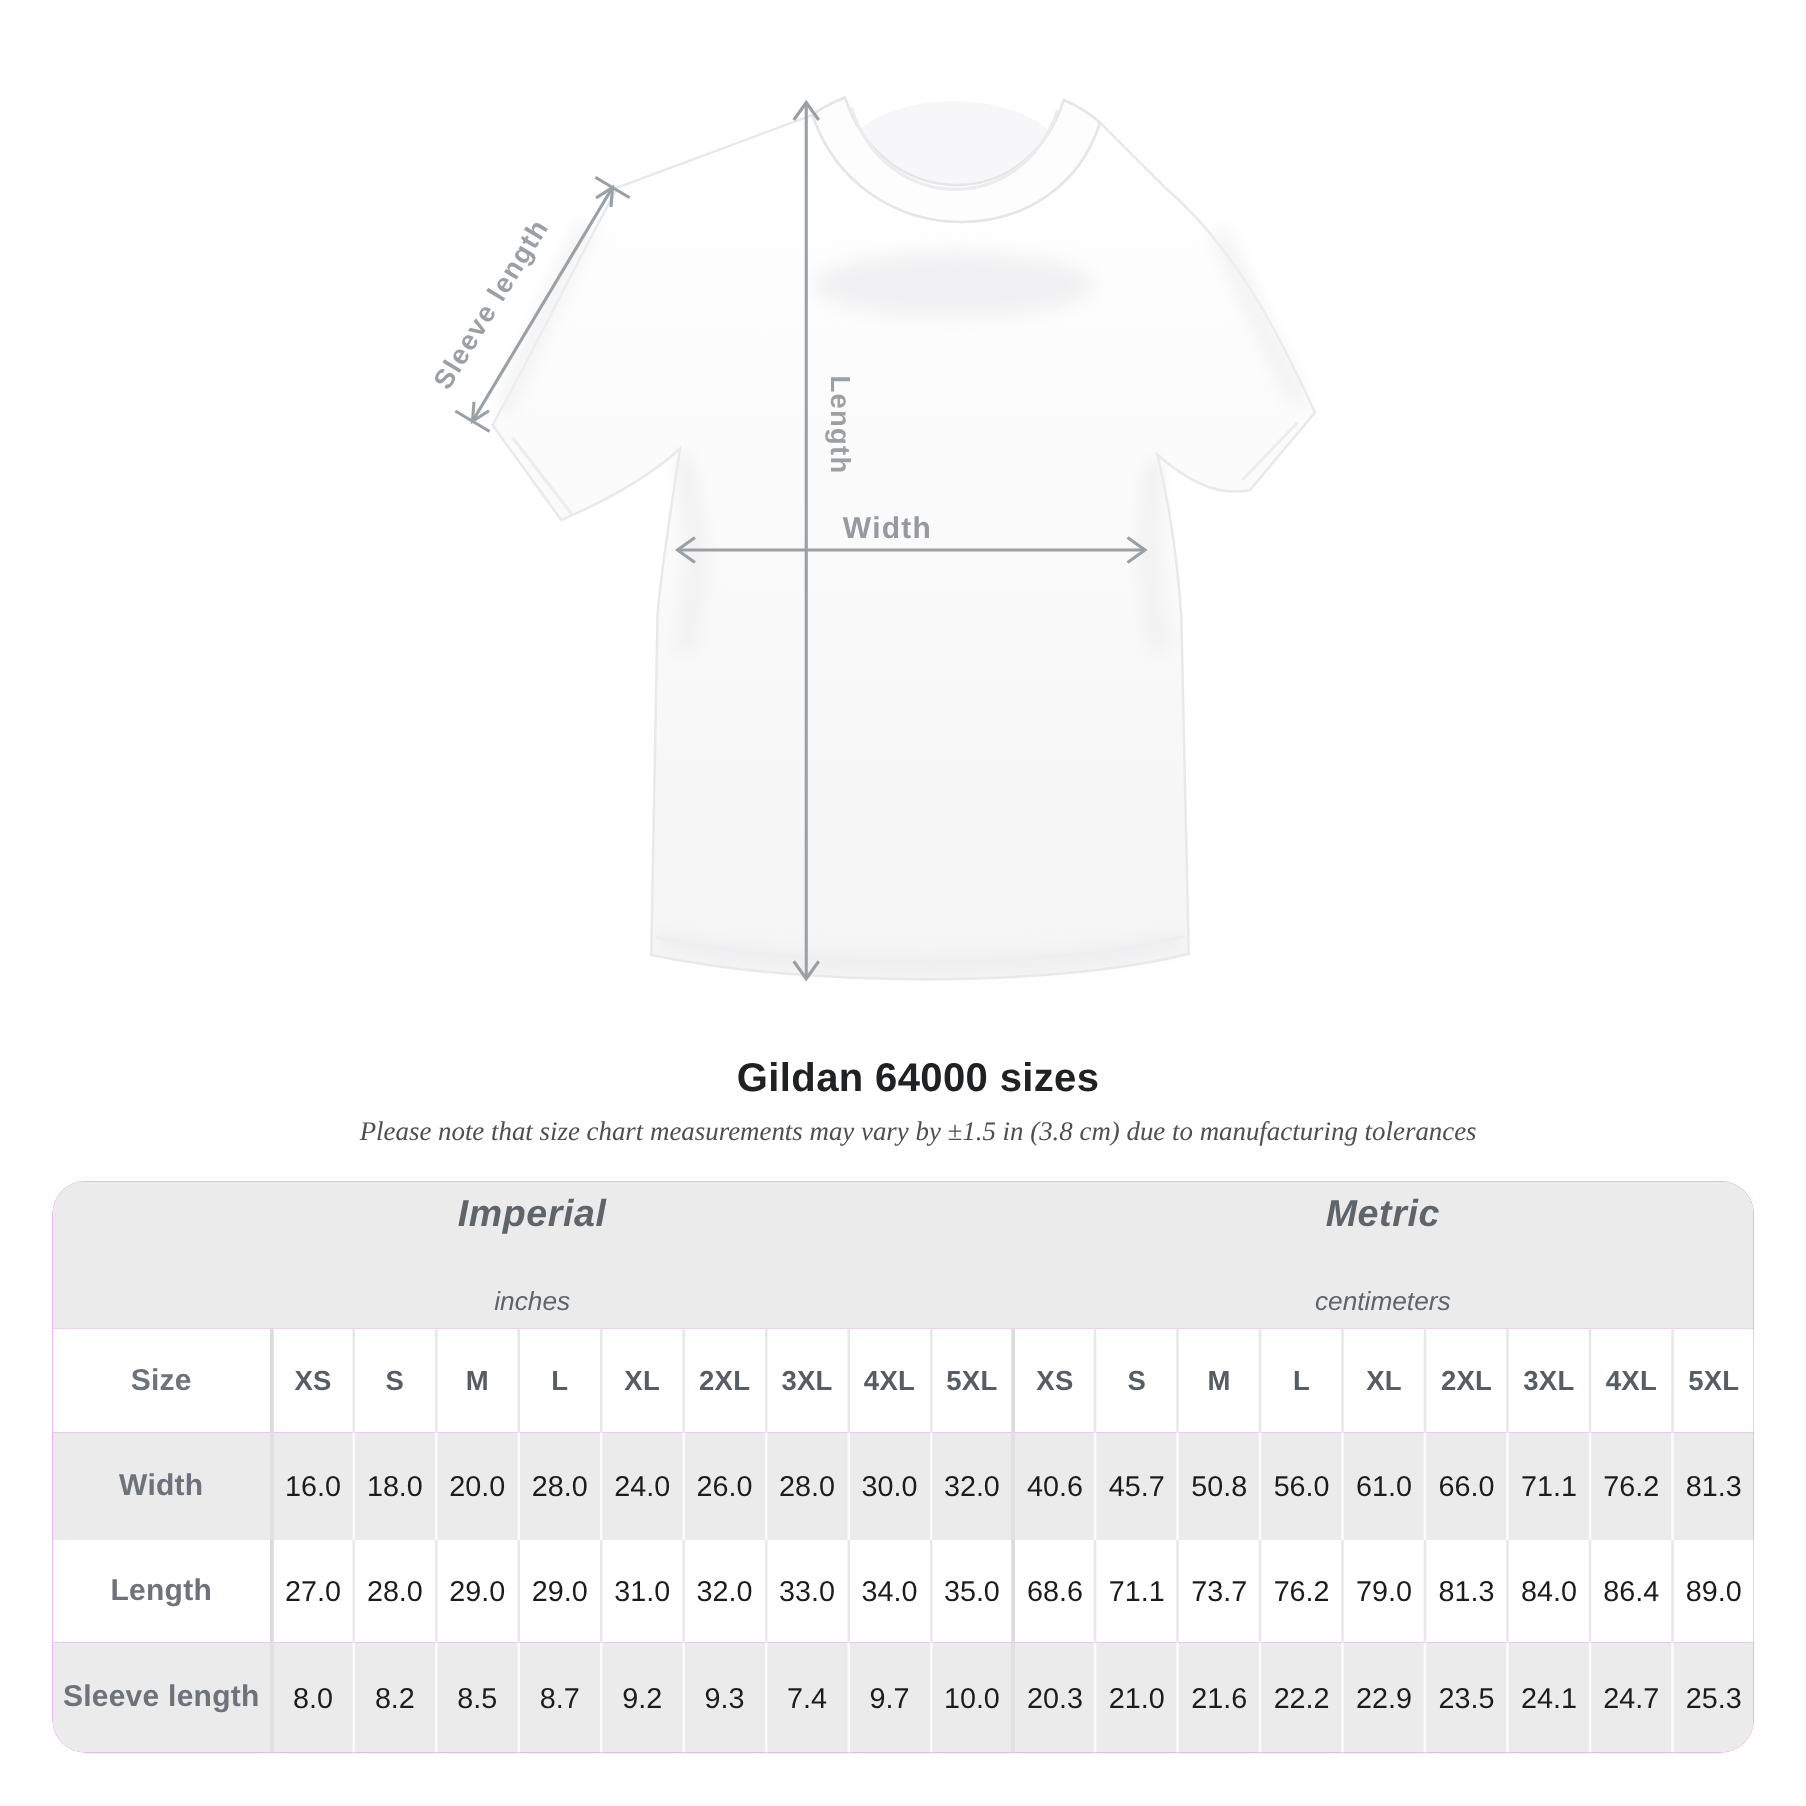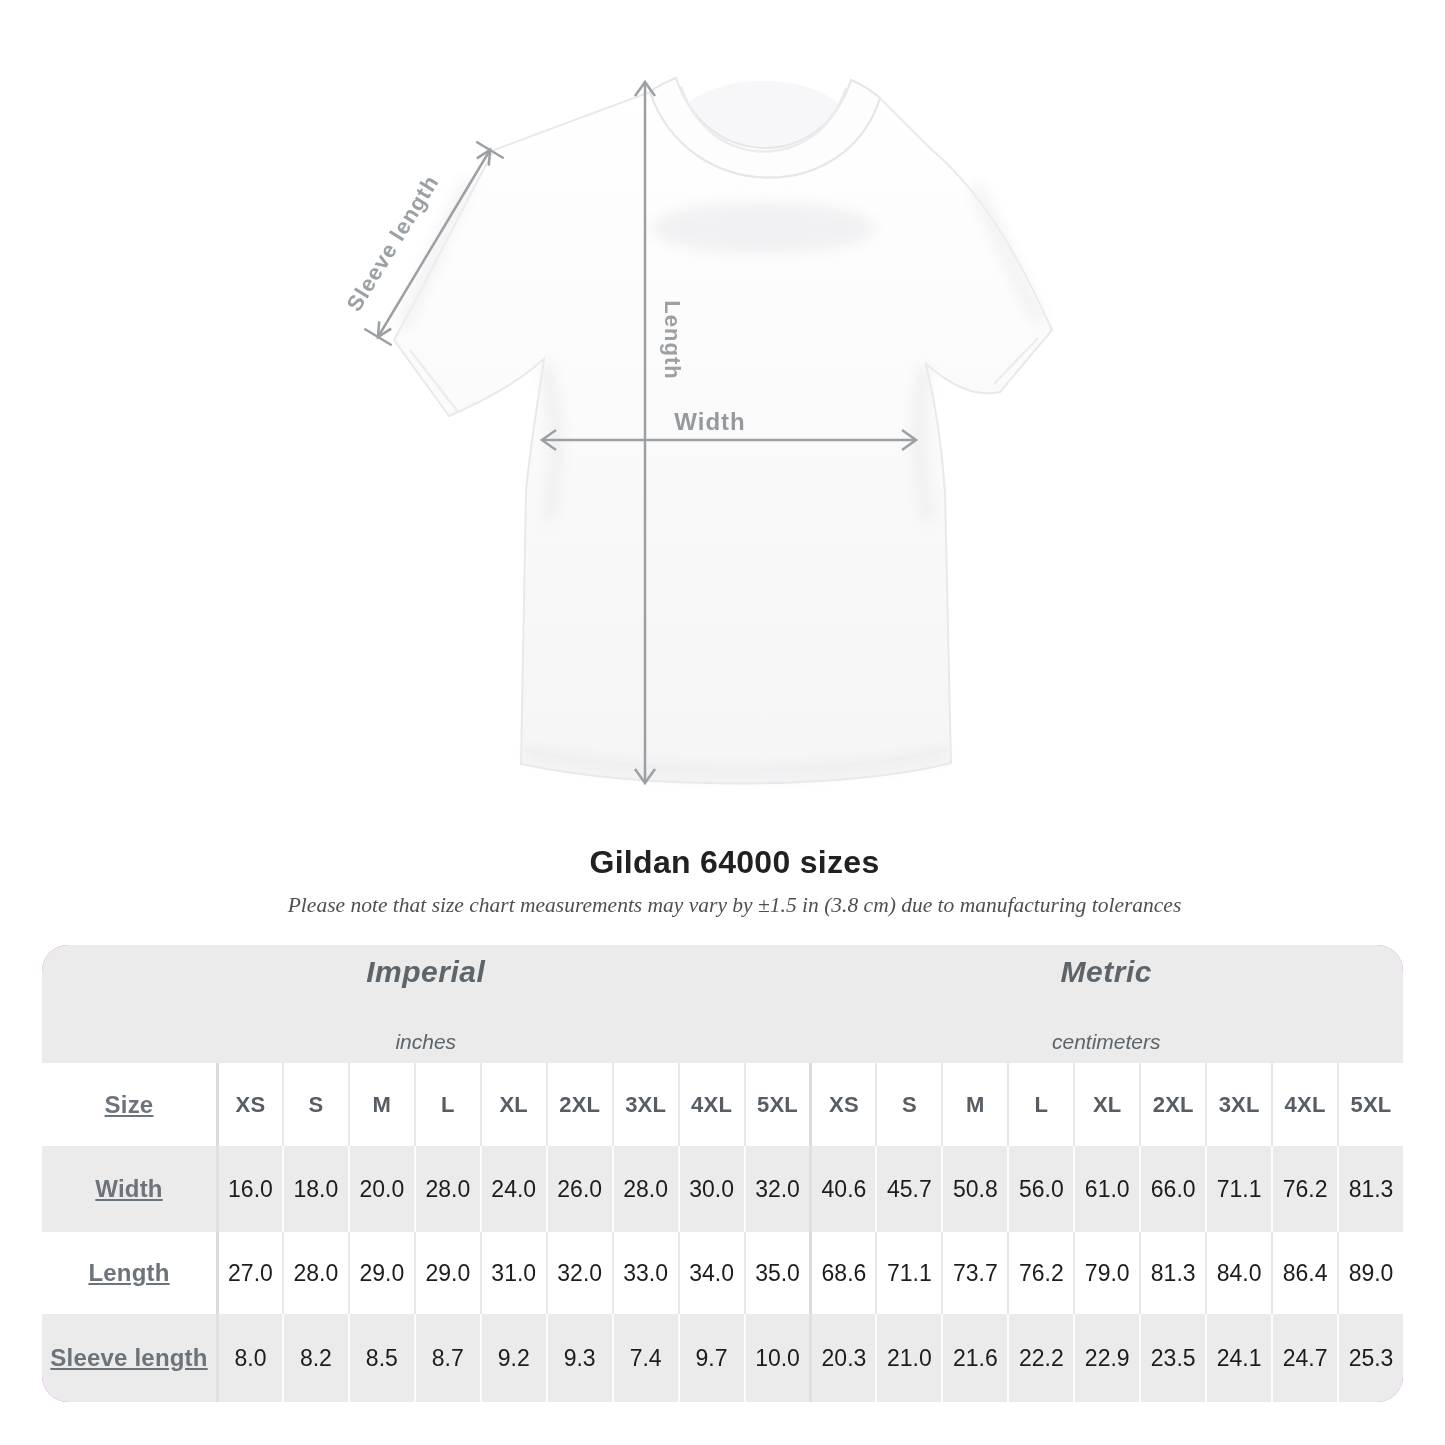--- a/index.html
+++ b/index.html
@@ -31,21 +31,21 @@
   .r-width  { height:86px; background:#ebebeb; }
   .r-length { height:82px; background:#ffffff; }
   .r-sleeve { height:88px; background:#ebebeb; }
 
   .c { display:flex; align-items:center; justify-content:center; border-left:2px solid transparent; }
   .r-head .c, .r-length .c { border-left-color:#e8e8e8; }
   .r-width .c, .r-sleeve .c { border-left-color:rgba(255,255,255,.85); }
   .c.mj { border-left-width:3px; }
   .r-head .c.mj, .r-length .c.mj { border-left-color:#dcdcdc; }
   .r-width .c.mj, .r-sleeve .c.mj { border-left-color:#e0e0e0; }
-  .c.first { border-left:none;text-decoration:underline; }
+  .c.first { border-left:none; }
 
   .lbl { font-size:24px; font-weight:bold; color:#6c737a; letter-spacing:.2px; }
   .ch  { font-size:22px; font-weight:bold; color:#565d64; letter-spacing:.2px; }
   .v   { font-size:23px; color:#1b1c1d; }
 </style>
 </head>
 <body>
 
 <div class="shirt-area">
   <svg width="1445" height="845" viewBox="0 0 1445 845">

